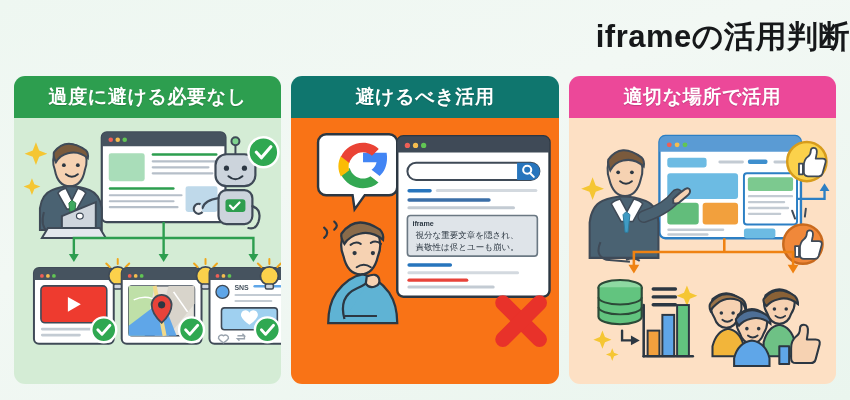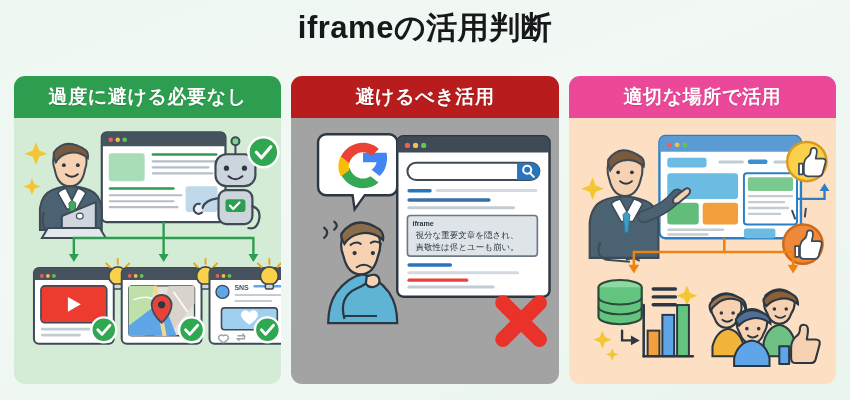--- a/index.html
+++ b/index.html
@@ -9,26 +9,26 @@
     overflow: hidden;
   }
   body {
     background: linear-gradient(160deg, #eef7f1 0%, #f2f8f4 40%, #eaf5ee 100%);
     position: relative;
   }
 
   
   .page-title {
     width: 850px;
-    text-align: center;
+    text-align: right;
     font-size: 31px;
     font-weight: bold;
     color: #16181a;
     letter-spacing: 0.5px;
-    padding-top: 5px;
+    padding-top: 14px;
     height: 62px;
     line-height: 46px;
   }
 
   
   .panels {
     position: absolute;
     top: 76px; left: 14px;
     width: 822px; height: 308px;
     display: flex;
@@ -55,22 +55,22 @@
     flex: 0 0 auto;
   }
   .panel-body {
     flex: 1 1 auto;
     position: relative;
     overflow: hidden;
   }
 
   .p-green  .panel-header { background: #2d9e4f; }
   .p-green  .panel-body   { background: #d4ecd5; }
-  .p-blue   .panel-header { background: #b91c1c; }
-  .p-blue   .panel-body   { background: #a3a3a3; }
+  .p-blue   .panel-header { background: #0f766e; }
+  .p-blue   .panel-body   { background: #f97316; }
   .p-orange .panel-header { background: #ec4899; }
   .p-orange .panel-body   { background: #fde0c4; }
 
   .scene { position: absolute; inset: 0; }
   svg.scene-svg { width: 100%; height: 100%; display: block; }
 
   
 </style>
 </head>
 <body>

